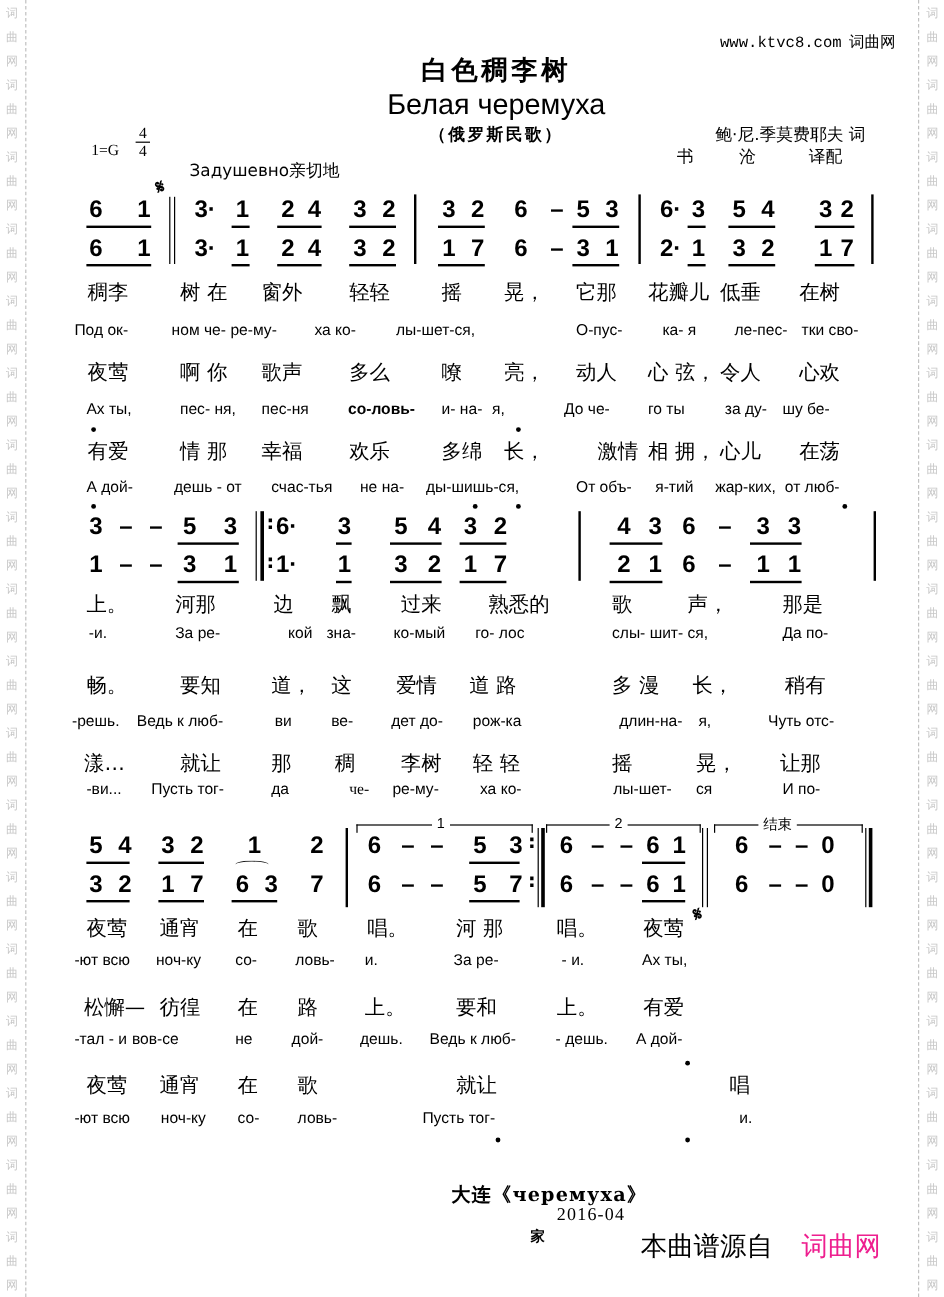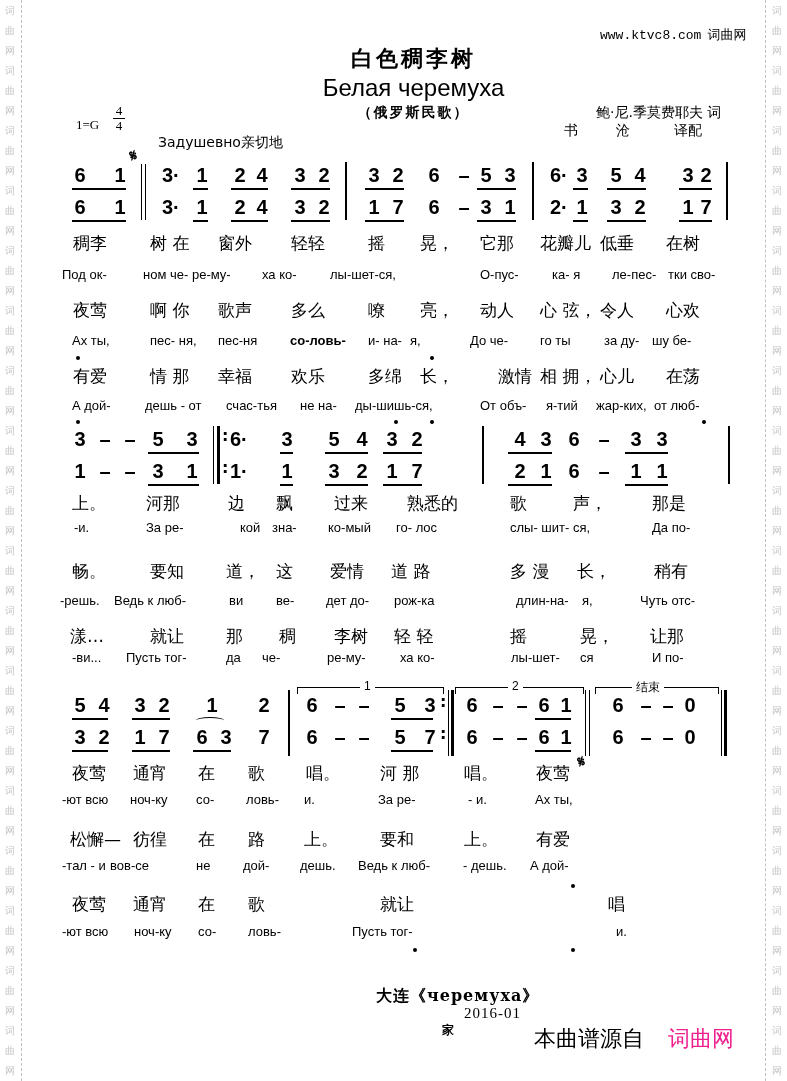--- a/index.html
+++ b/index.html
@@ -443,21 +443,21 @@
       <span style="left: 334px;">李树</span>
       <span style="left: 394px;">轻 轻</span>
       <span style="left: 510px;">摇</span>
       <span style="left: 580px;">晃，</span>
       <span style="left: 650px;">让那</span>
     </div>
     <div class="lyr-ru" style="top: 650px;">
       <span style="left: 72px;">-ви...</span>
       <span style="left: 126px;">Пусть тог-</span>
       <span style="left: 226px;">да</span>
-      <span style="left: 262px;">че-</span>
+      <span style="left: 291px; font-family: Liberation Serif, serif;">че-</span>
       <span style="left: 327px;">ре-му-</span>
       <span style="left: 400px;">ха ко-</span>
       <span style="left: 511px;">лы-шет-</span>
       <span style="left: 580px;">ся</span>
       <span style="left: 652px;">И по-</span>
     </div>
   </div>
 
 <div id="sys3">
     <div class="nrow" style="top: 694px; left: 0px; width: 787px;">
@@ -586,17 +586,17 @@
       <span style="left: 62px;">-ют всю</span>
       <span style="left: 134px;">ноч-ку</span>
       <span style="left: 198px;">со-</span>
       <span style="left: 248px;">ловь-</span>
       <span style="left: 352px;">Пусть тог-</span>
       <span style="left: 616px;">и.</span>
     </div>
   </div>
 
 <div class="abs footer1">大连《черемуха》</div>
-<div class="abs footer2">2016-01</div>
+<div class="abs footer2">2016-04</div>
 <div class="abs footer3">家</div>
 <div class="abs source">
   <span>本曲谱源自</span><span class="brand">词曲网</span>
 </div>
 
 </body></html>

